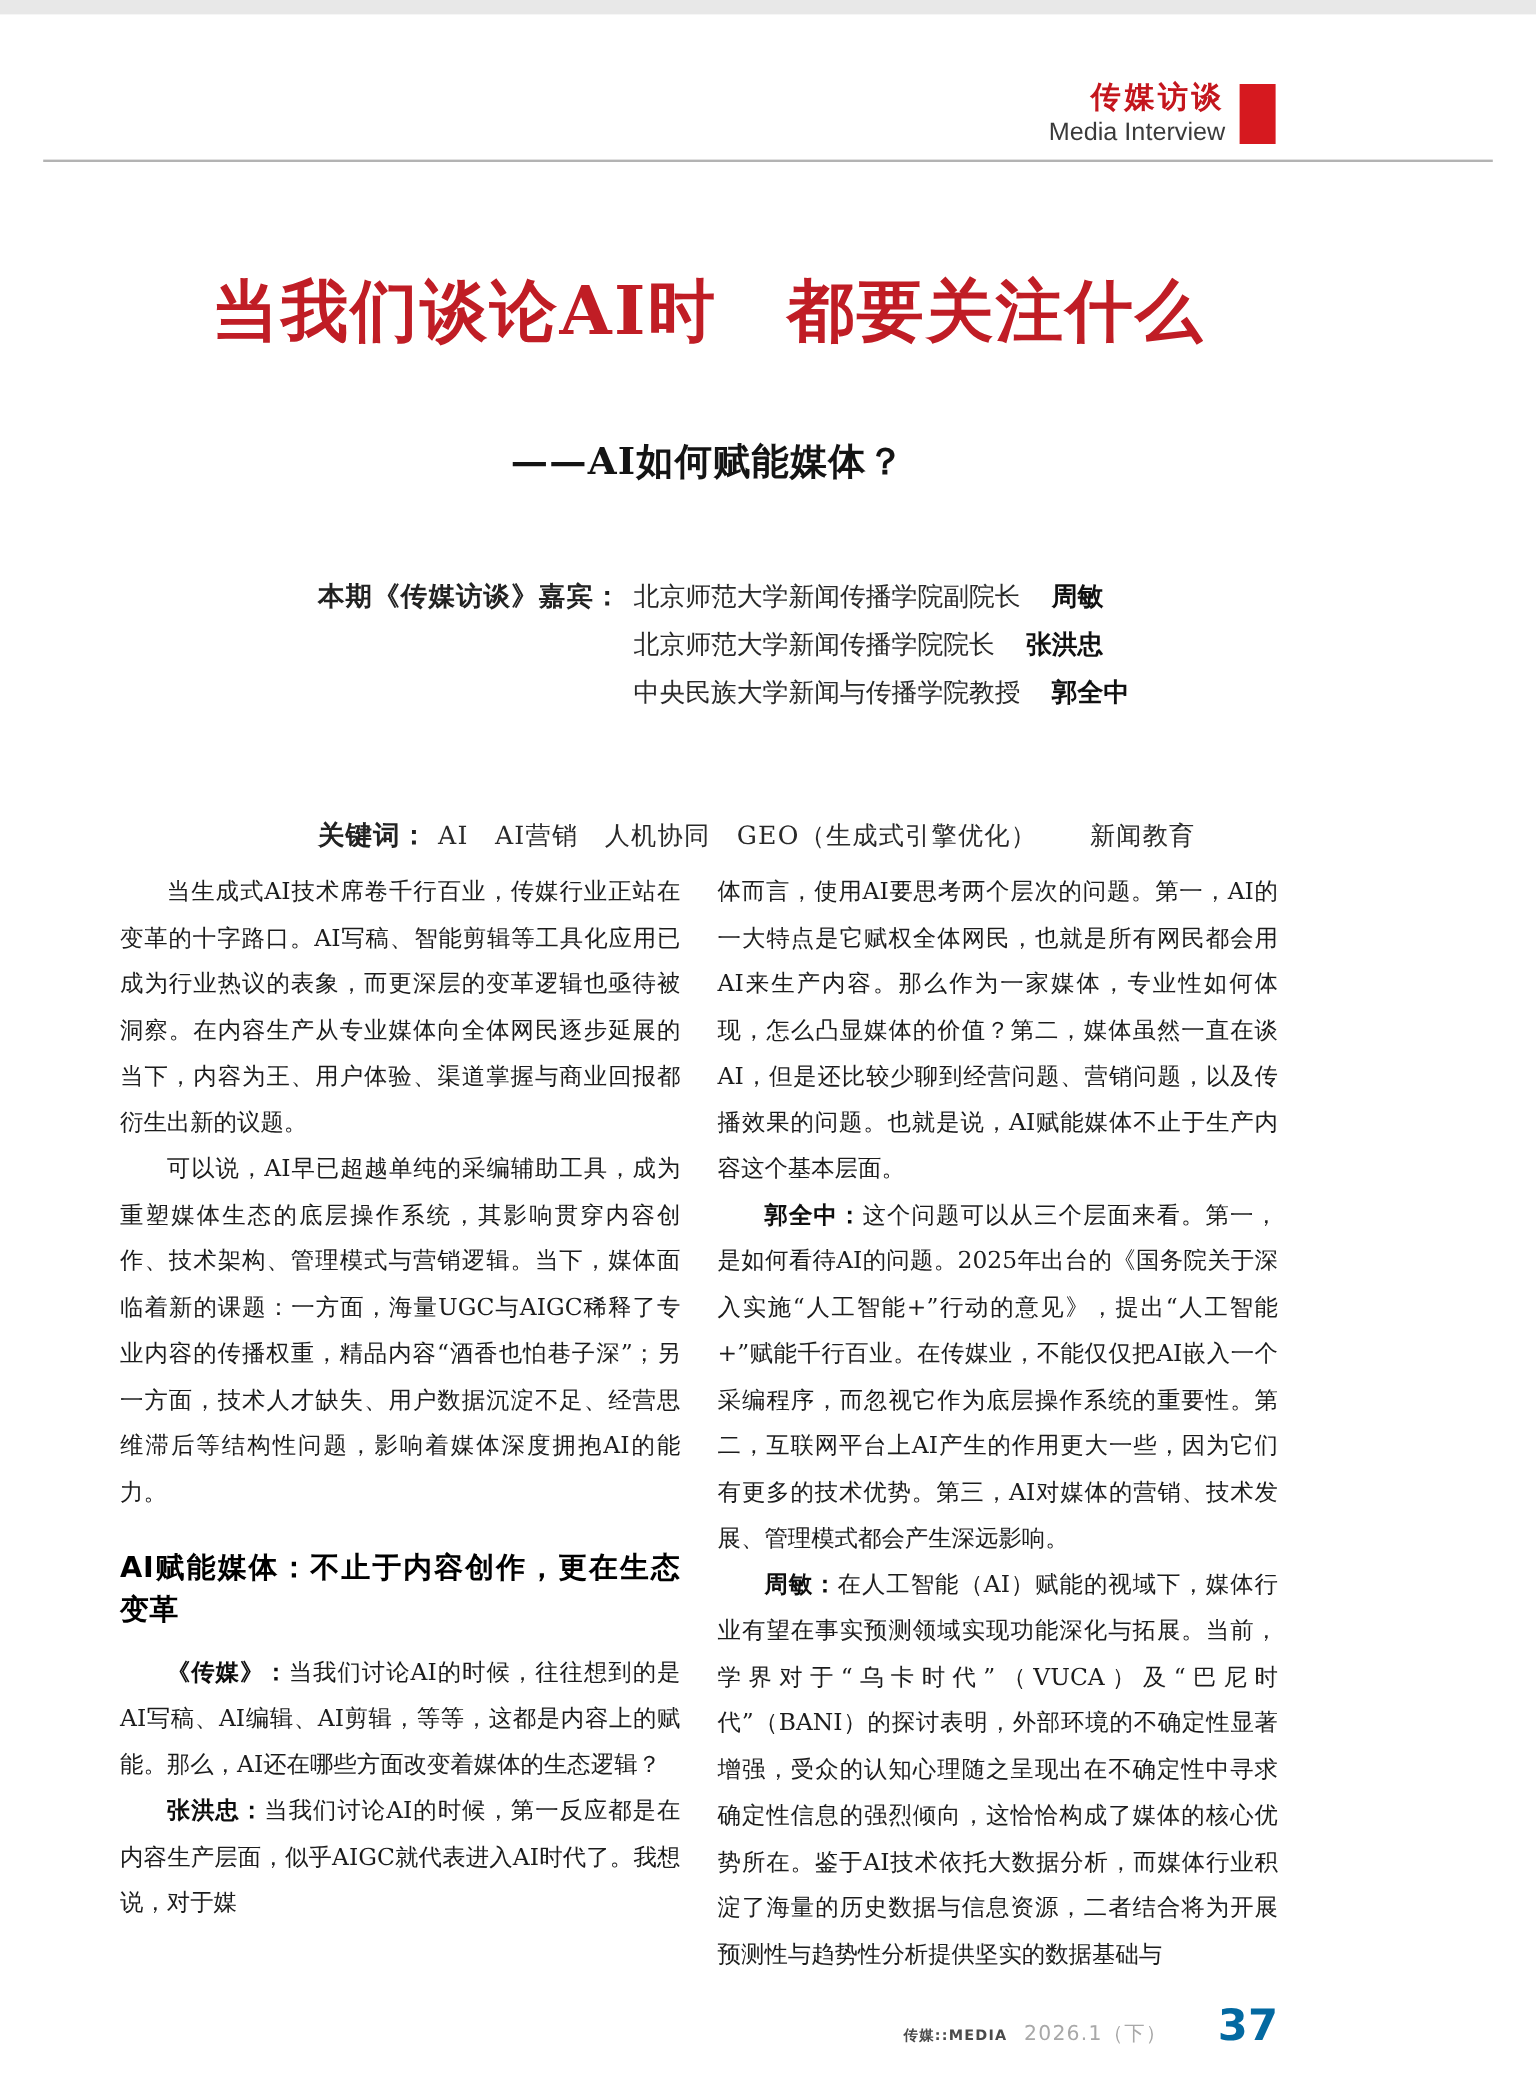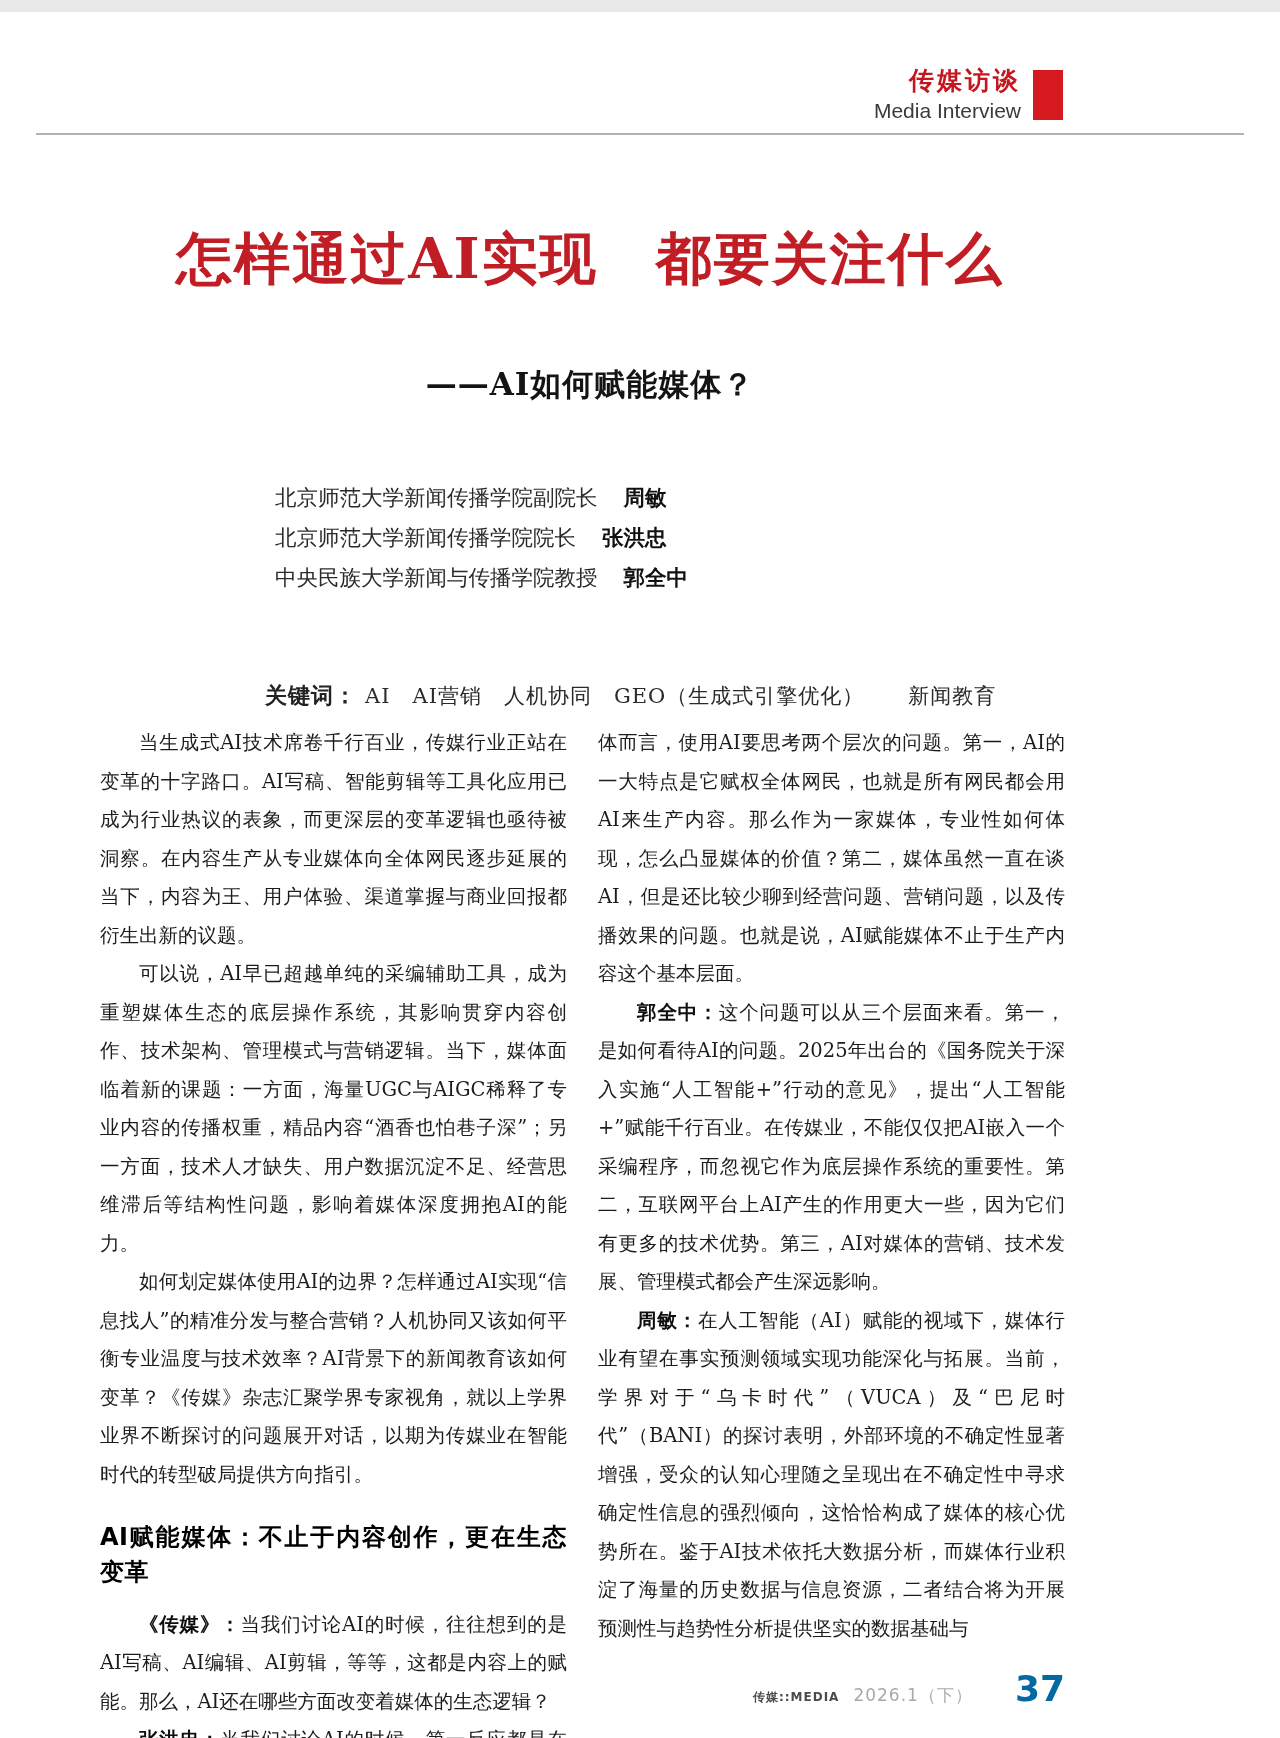--- a/index.html
+++ b/index.html
@@ -94,24 +94,25 @@
 
   <div class="header-block">
     <div class="header-text">
       <div class="header-cn">传媒访谈</div>
       <div class="header-en">Media Interview</div>
     </div>
     <div class="red-square"></div>
   </div>
   <div class="header-rule"></div>
 
-  <h1 class="article-title">怎样通过AI实现　都要关注什么</h1>
+  <h1 class="article-title">当我们谈论AI时　都要关注什么</h1>
   <h2 class="article-subtitle">——AI如何赋能媒体？</h2>
 
   <div class="guest-block">
+    <div class="guest-label">本期《传媒访谈》嘉宾：</div>
     <div class="guest-lines">
       <div class="guest-line">
         <span>北京师范大学新闻传播学院副院长</span><span class="guest-name">周敏</span>
       </div>
       <div class="guest-line">
         <span>北京师范大学新闻传播学院院长</span><span class="guest-name">张洪忠</span>
       </div>
       <div class="guest-line">
         <span>中央民族大学新闻与传播学院教授</span><span class="guest-name">郭全中</span>
       </div>
@@ -120,21 +121,20 @@
 
   <div class="keyword-block">
     <span class="kw-label">关键词：</span><span class="kw-text">AI　AI营销　人机协同　GEO（生成式引擎优化）　　新闻教育</span>
   </div>
 
   <div class="columns">
 
     <div class="col">
       <p class="para">当生成式AI技术席卷千行百业，传媒行业正站在变革的十字路口。AI写稿、智能剪辑等工具化应用已成为行业热议的表象，而更深层的变革逻辑也亟待被洞察。在内容生产从专业媒体向全体网民逐步延展的当下，内容为王、用户体验、渠道掌握与商业回报都衍生出新的议题。</p>
       <p class="para">可以说，AI早已超越单纯的采编辅助工具，成为重塑媒体生态的底层操作系统，其影响贯穿内容创作、技术架构、管理模式与营销逻辑。当下，媒体面临着新的课题：一方面，海量UGC与AIGC稀释了专业内容的传播权重，精品内容“酒香也怕巷子深”；另一方面，技术人才缺失、用户数据沉淀不足、经营思维滞后等结构性问题，影响着媒体深度拥抱AI的能力。</p>
-      <p class="para">如何划定媒体使用AI的边界？怎样通过AI实现“信息找人”的精准分发与整合营销？人机协同又该如何平衡专业温度与技术效率？AI背景下的新闻教育该如何变革？《传媒》杂志汇聚学界专家视角，就以上学界业界不断探讨的问题展开对话，以期为传媒业在智能时代的转型破局提供方向指引。</p>
       <h3 class="section-heading">AI赋能媒体：不止于内容创作，更在生态变革</h3>
       <p class="para"><span class="speaker">《传媒》：</span><span>当我们讨论AI的时候，往往想到的是AI写稿、AI编辑、AI剪辑，等等，这都是内容上的赋能。那么，AI还在哪些方面改变着媒体的生态逻辑？</span></p>
       <p class="para"><span class="speaker">张洪忠：</span><span>当我们讨论AI的时候，第一反应都是在内容生产层面，似乎AIGC就代表进入AI时代了。我想说，对于媒</span></p>
     </div>
 
     <div class="col">
       <p class="para no-indent">体而言，使用AI要思考两个层次的问题。第一，AI的一大特点是它赋权全体网民，也就是所有网民都会用AI来生产内容。那么作为一家媒体，专业性如何体现，怎么凸显媒体的价值？第二，媒体虽然一直在谈AI，但是还比较少聊到经营问题、营销问题，以及传播效果的问题。也就是说，AI赋能媒体不止于生产内容这个基本层面。</p>
       <p class="para"><span class="speaker">郭全中：</span><span>这个问题可以从三个层面来看。第一，是如何看待AI的问题。2025年出台的《国务院关于深入实施“人工智能+”行动的意见》，提出“人工智能+”赋能千行百业。在传媒业，不能仅仅把AI嵌入一个采编程序，而忽视它作为底层操作系统的重要性。第二，互联网平台上AI产生的作用更大一些，因为它们有更多的技术优势。第三，AI对媒体的营销、技术发展、管理模式都会产生深远影响。</span></p>
       <p class="para"><span class="speaker">周敏：</span><span>在人工智能（AI）赋能的视域下，媒体行业有望在事实预测领域实现功能深化与拓展。当前，学界对于“乌卡时代”（VUCA）及“巴尼时代”（BANI）的探讨表明，外部环境的不确定性显著增强，受众的认知心理随之呈现出在不确定性中寻求确定性信息的强烈倾向，这恰恰构成了媒体的核心优势所在。鉴于AI技术依托大数据分析，而媒体行业积淀了海量的历史数据与信息资源，二者结合将为开展预测性与趋势性分析提供坚实的数据基础与</span></p>
     </div>

